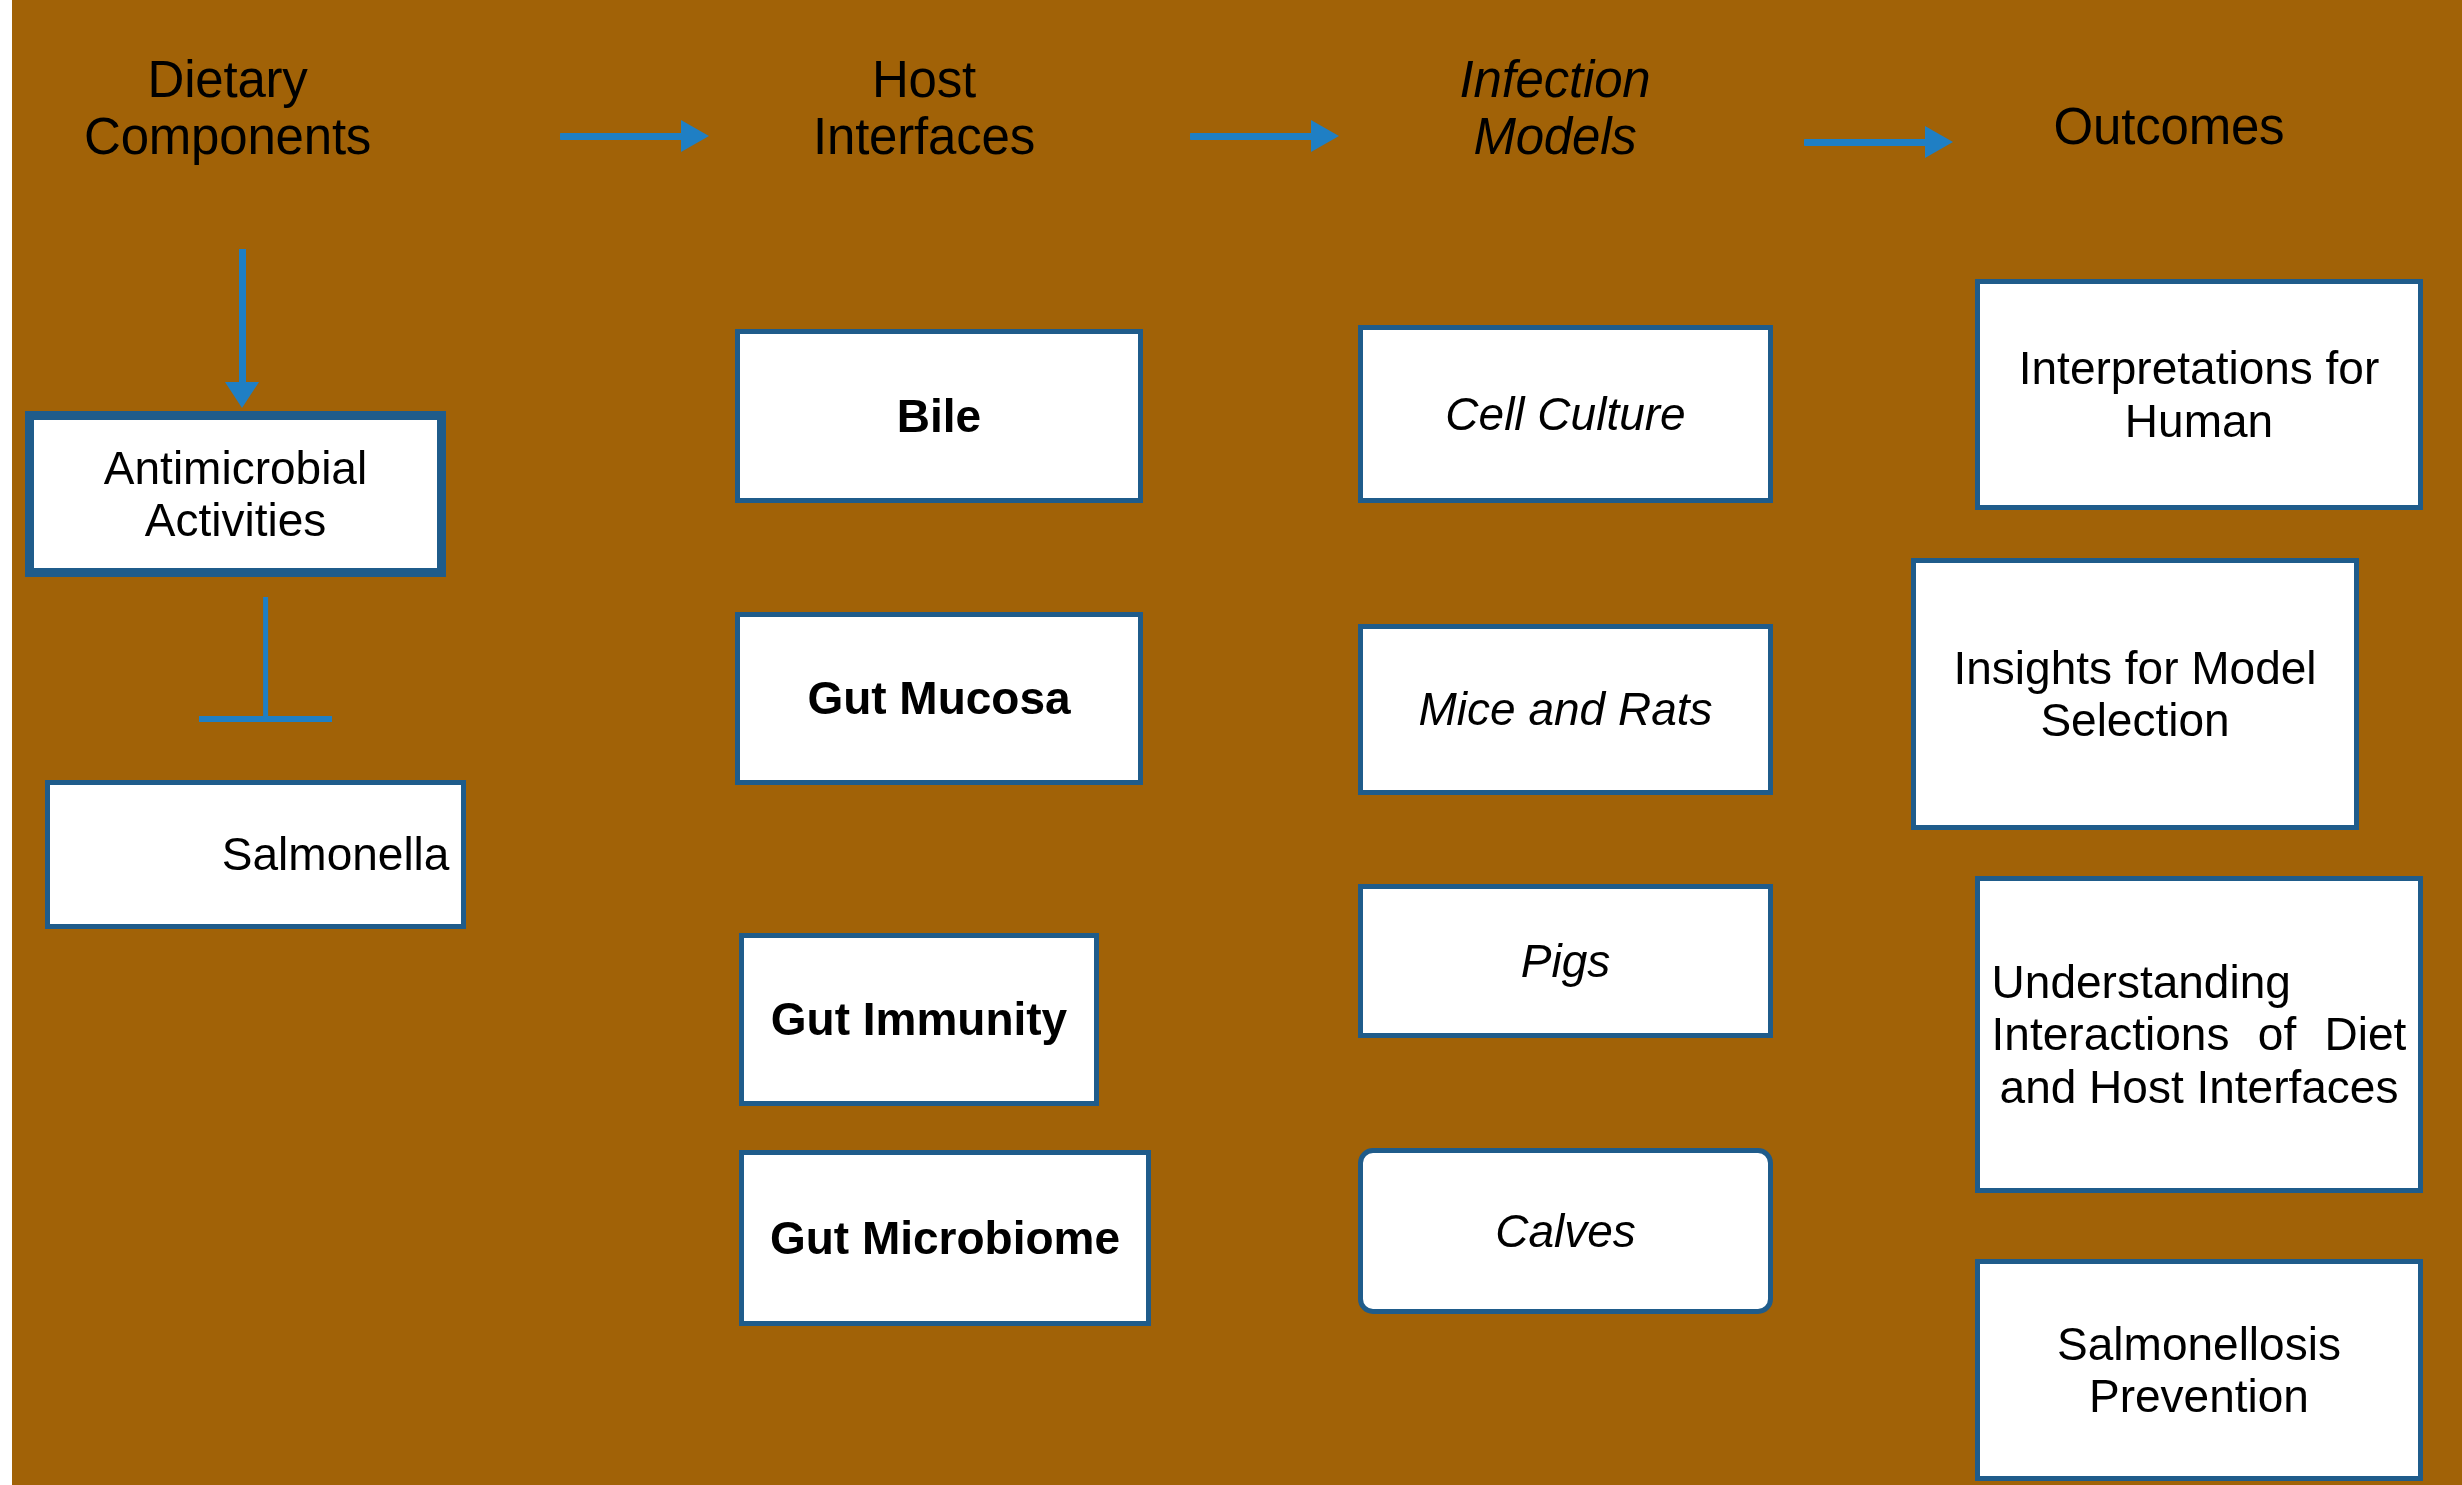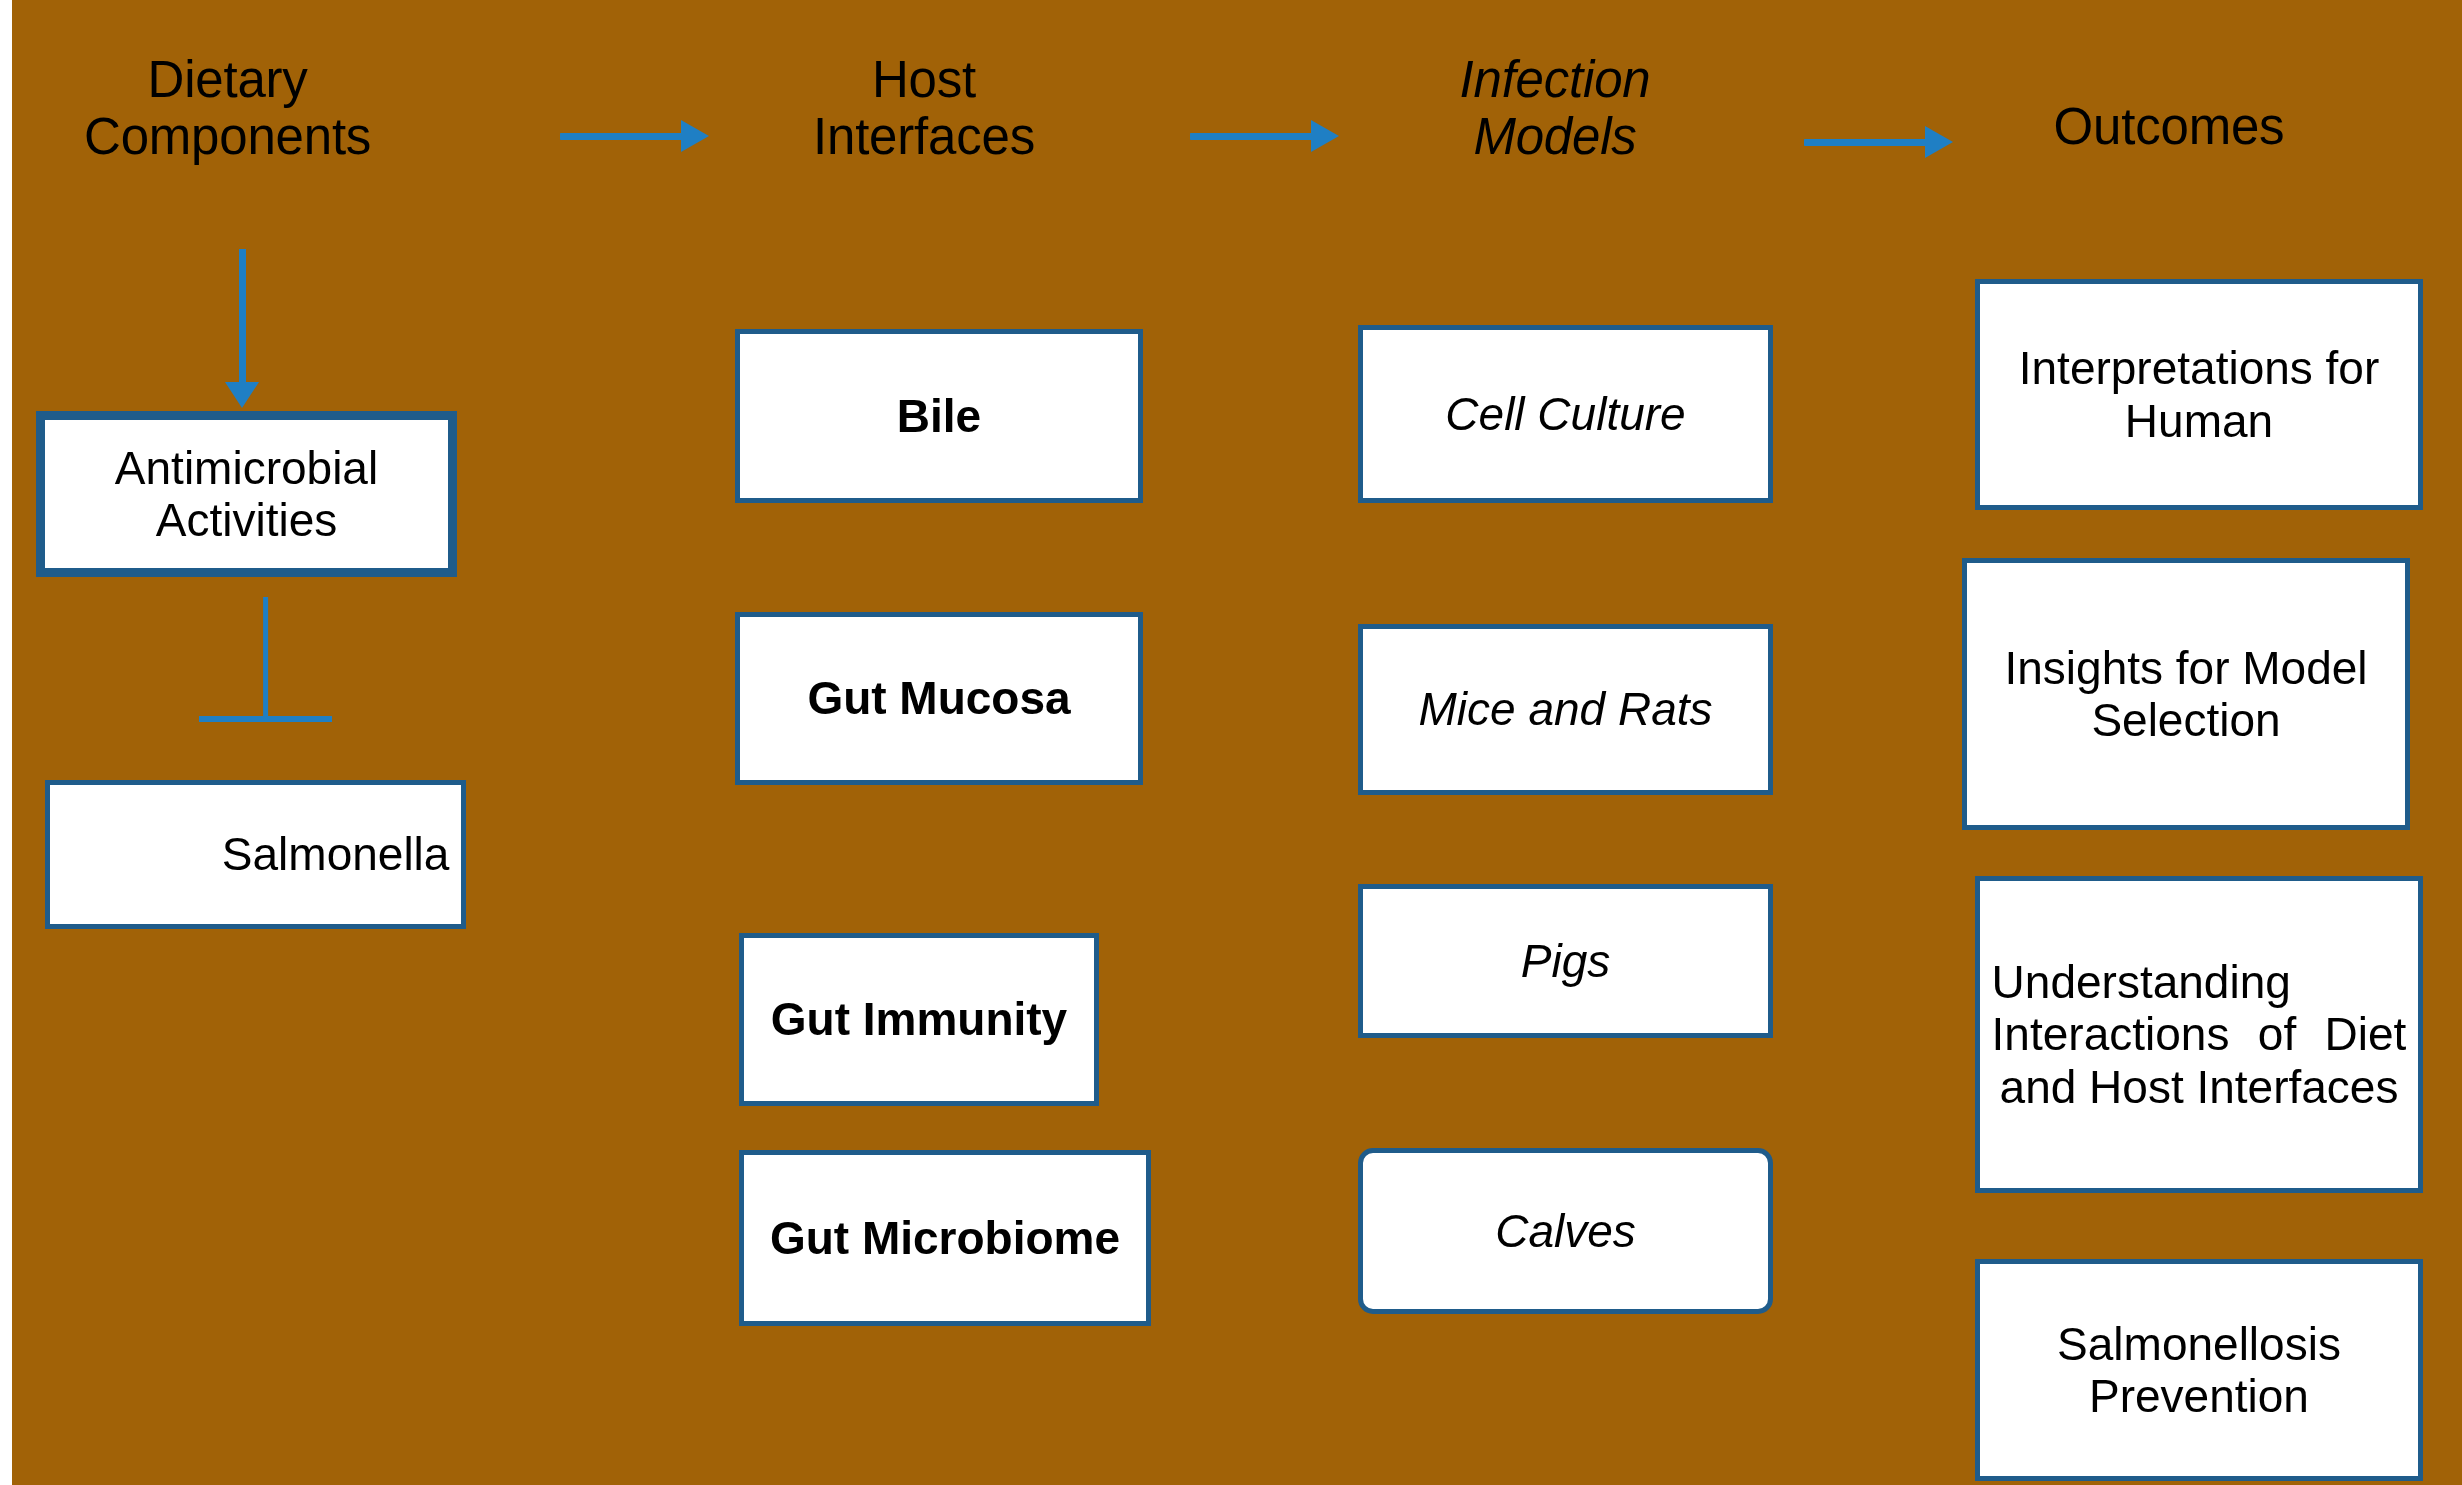--- a/index.html
+++ b/index.html
@@ -151,21 +151,21 @@
   <div class="arrow-h" style="left:1792px; top:139px; width:149px;">
     <div class="shaft" style="width:124px;"></div>
     <div class="head" style="left:121px;"></div>
   </div>
 
   <div class="arrow-v" style="left:227px; top:249px; height:166px;">
     <div class="shaft" style="height:139px;"></div>
     <div class="head" style="top:133px;"></div>
   </div>
 
-  <div class="node thick" style="left:24px; top:411px; width:421px; height:166px;">
+  <div class="node thick" style="left:13px; top:411px; width:421px; height:166px;">
     <span class="txt">Antimicrobial Activities</span>
   </div>
 
   <div class="inhibit" style="left:187px; top:597px; width:133px; height:124px;">
     <div class="stem" style="height:121px;"></div>
     <div class="bar" style="top:119px;"></div>
   </div>
 
   <div class="node" style="left:33px; top:780px; width:421px; height:149px;text-align:right;">
     <span class="txt">Salmonella</span>
@@ -200,21 +200,21 @@
   </div>
 
   <div class="node italic" style="left:1346px; top:1148px; width:415px; height:166px;border-radius:15px;">
     <span class="txt">Calves</span>
   </div>
 
   <div class="node" style="left:1963px; top:279px; width:448px; height:231px;">
     <span class="txt">Interpretations for Human</span>
   </div>
 
-  <div class="node" style="left:1950px; top:558px; width:448px; height:272px;align-items:center;">
+  <div class="node" style="left:1899px; top:558px; width:448px; height:272px;align-items:center;">
     <span class="txt">Insights for Model Selection</span>
   </div>
 
   <div class="node justify" style="left:1963px; top:876px; width:448px; height:317px;">
     <span class="txt">Understanding Interactions of Diet and Host Interfaces</span>
   </div>
 
   <div class="node" style="left:1963px; top:1259px; width:448px; height:222px;">
     <span class="txt">Salmonellosis Prevention</span>
   </div>

